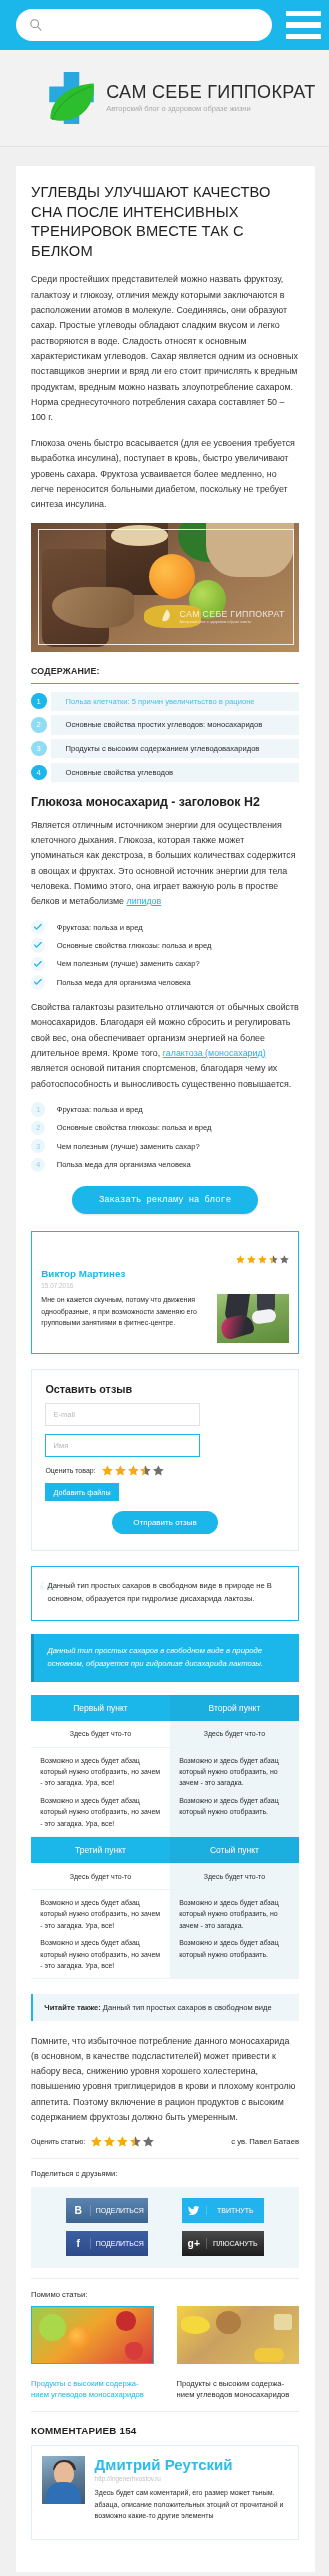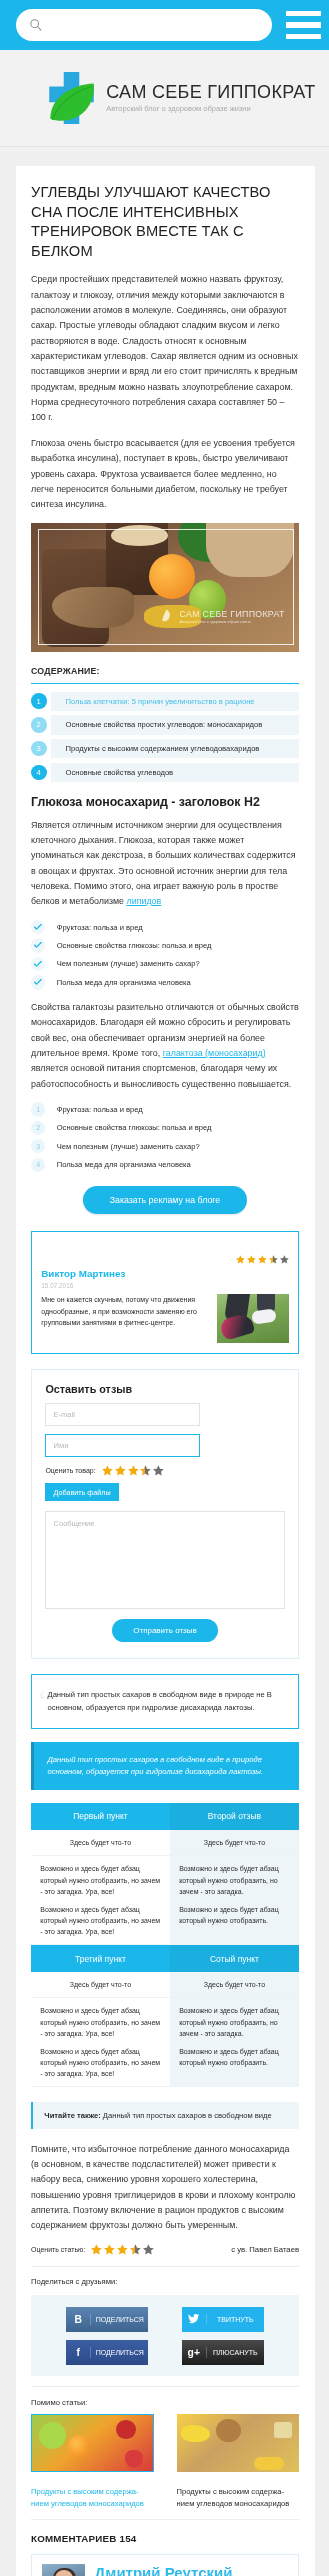--- a/index.html
+++ b/index.html
@@ -169,21 +169,21 @@
     font-size: 7.2px;
   }
   .num-text { font-size: 7.6px; color:#2b2b2b; margin-left: 11.3px; }
 
   
   .cta-wrap { text-align:center; margin: 14.4px 0 17.5px; }
   .cta-btn {
     display:inline-block; background:#1cb7ea; color:#fff;
     border:0; border-radius: 16.5px;
     padding: 8.8px 27px; font-size: 8.8px;
-    font-family:Liberation Sans, sans-serif;
+    font-family:Liberation Mono, monospace;
     cursor:pointer;
     box-shadow: 0 1.5px 0 rgba(0,0,0,.08);
   }
 
   
   .testimonial {
     border: 1px solid #1cb7ea;
     padding: 7.7px 9.3px 9.3px 9.3px;
     margin-bottom: 15.5px;
   }
@@ -576,37 +576,36 @@
               </linearGradient>
             </defs>
             <polygon points="10,0 13,6.5 20,7.3 14.8,12 16.2,19 10,15.5 3.8,19 5.2,12 0,7.3 7,6.5" fill="url(#hg2)"></polygon>
           </svg>
         <svg class="star" viewBox="0 0 20 19">
             <polygon points="10,0 13,6.5 20,7.3 14.8,12 16.2,19 10,15.5 3.8,19 5.2,12 0,7.3 7,6.5" fill="#6f6f6f"></polygon>
           </svg>
       </div>
     </div>
     <button class="file-btn">Добавить файлы</button>
-    <textarea class="txtarea" placeholder="Сообщение" style=""></textarea>
     <div class="submit-wrap">
       <button class="submit-btn">Отправить отзыв</button>
     </div>
   </div>
 
   <div class="quote-outline">
     <span class="qmark">“</span>
     <div class="qtext">Данный тип простых сахаров в свободном виде в природе не В основном, образуется при гидролизе дисахарида лактозы.</div>
   </div>
   <div class="quote-solid">Данный тип простых сахаров в свободном виде в природе основном, образуется при гидролизе дисахарида лактозы.</div>
 
   <table class="data-table">
     <tbody>
         <tr>
       <th>Первый пункт</th>
-      <th>Второй отзыв</th>
+      <th>Второй пункт</th>
     </tr>
     <tr>
       <td class="center">Здесь будет что-то</td>
       <td class="center">Здесь будет что-то</td>
     </tr>
     <tr>
       <td>
         <p>Возможно и здесь будет абзац который нужно отобразить, но зачем - это загадка. Ура, все!</p>
         <p>Возможно и здесь будет абзац который нужно отобразить, но зачем - это загадка. Ура, все!</p>
       </td>

